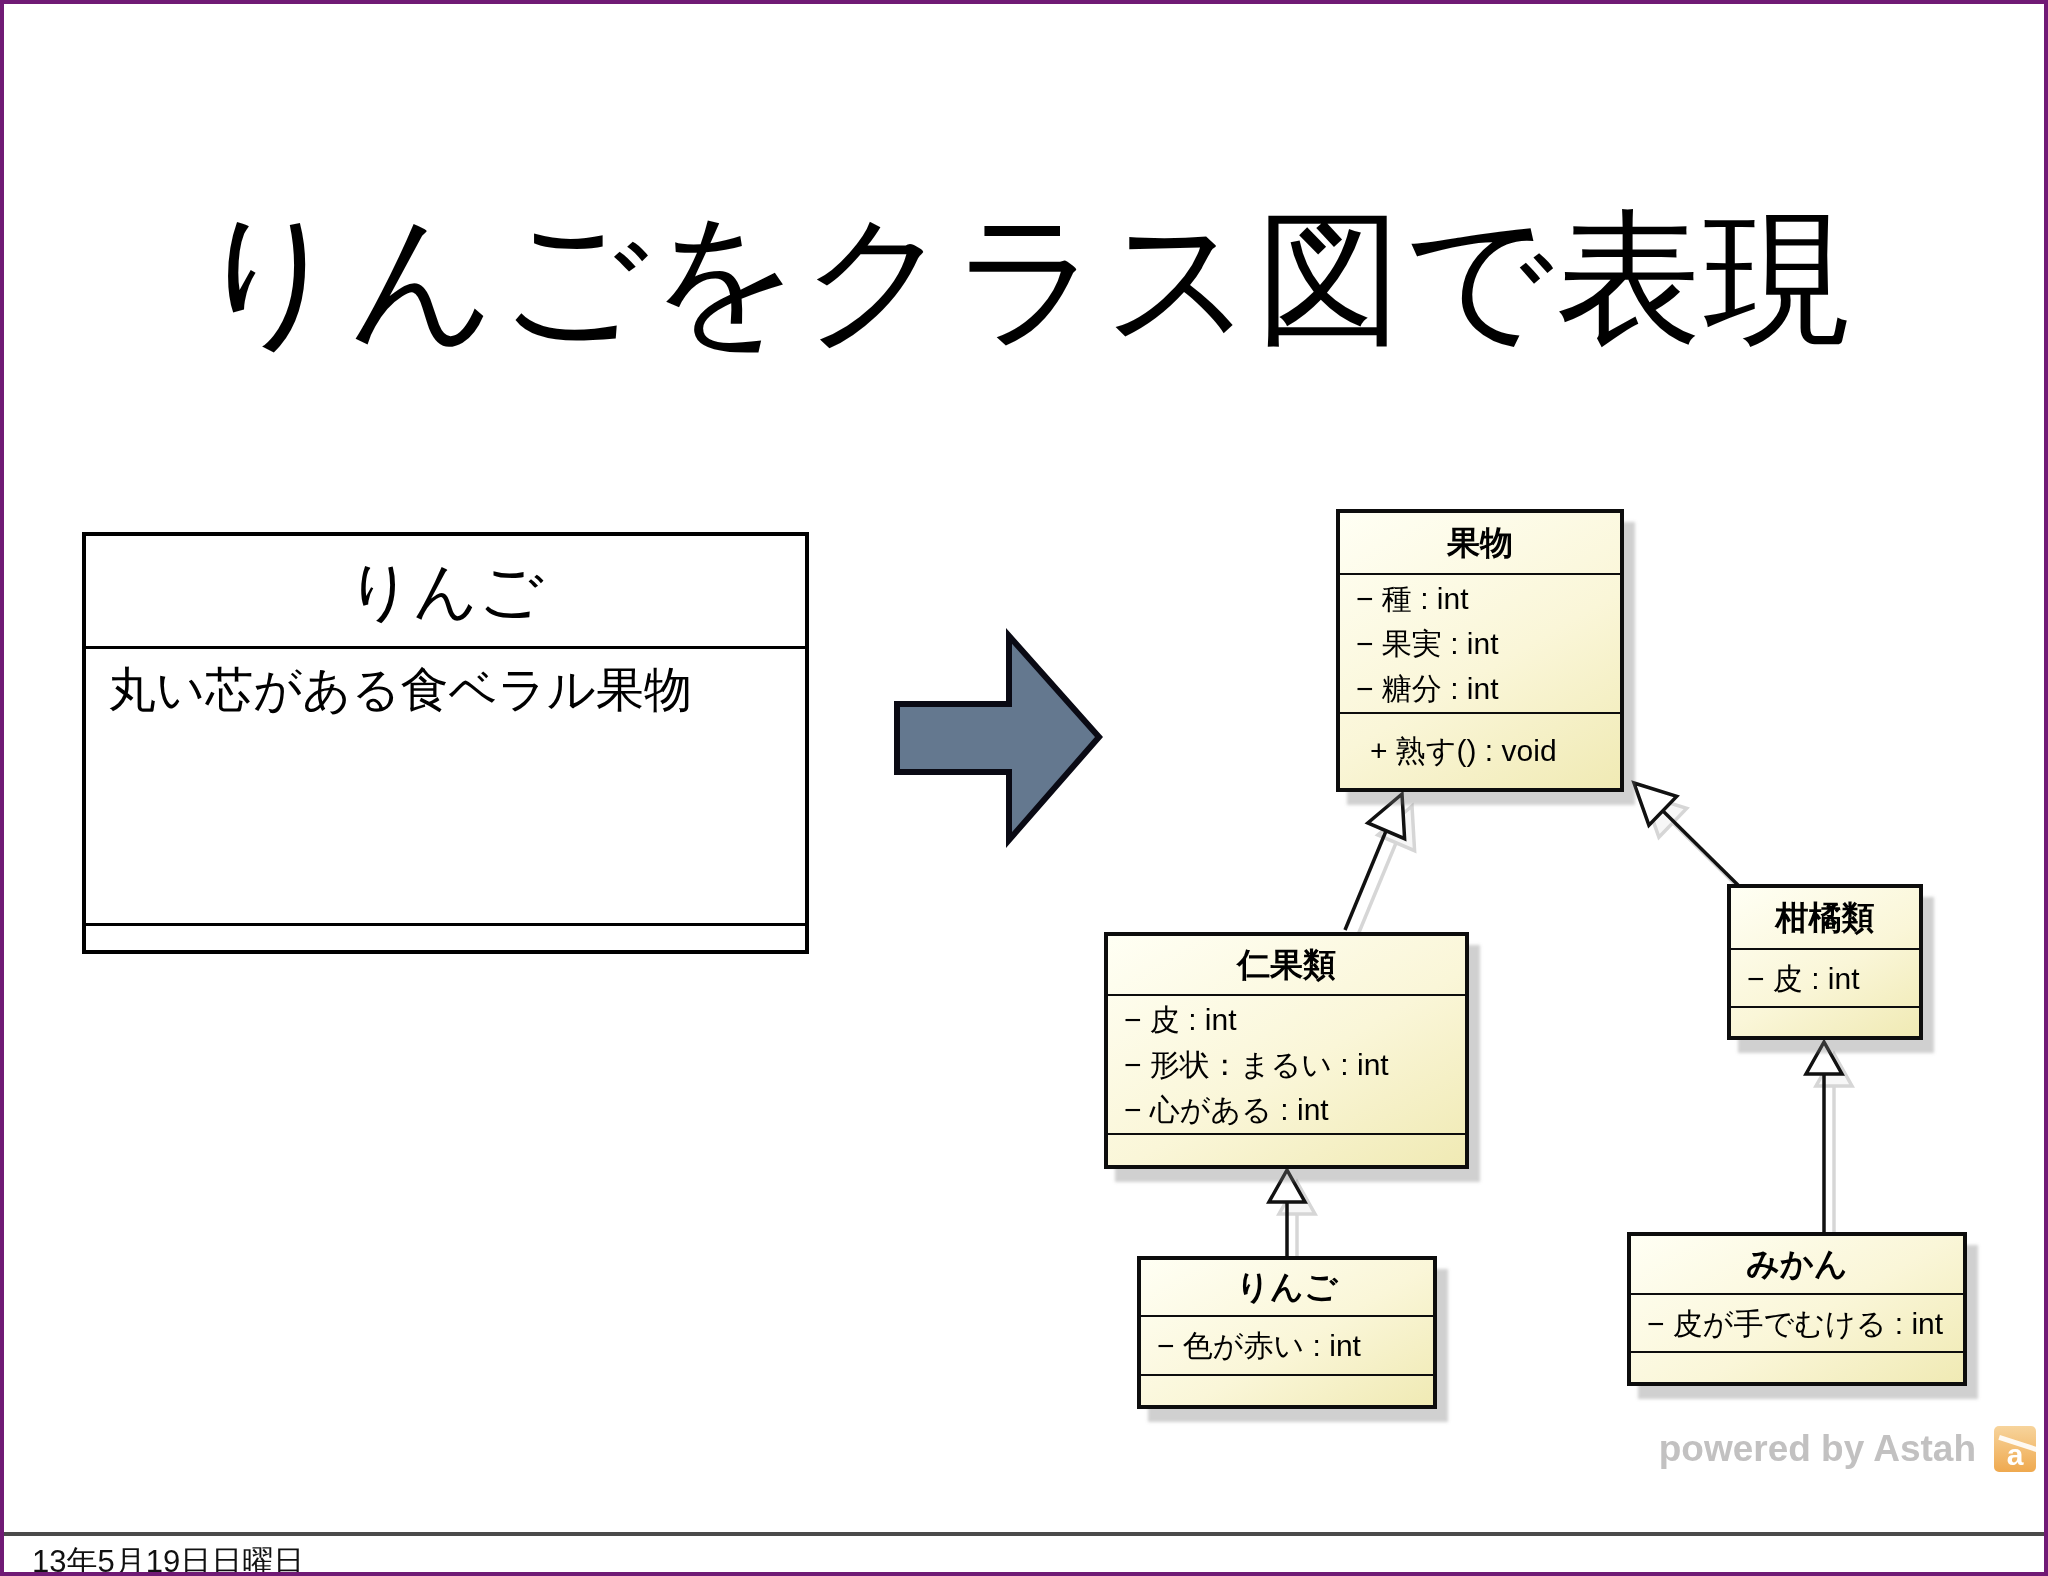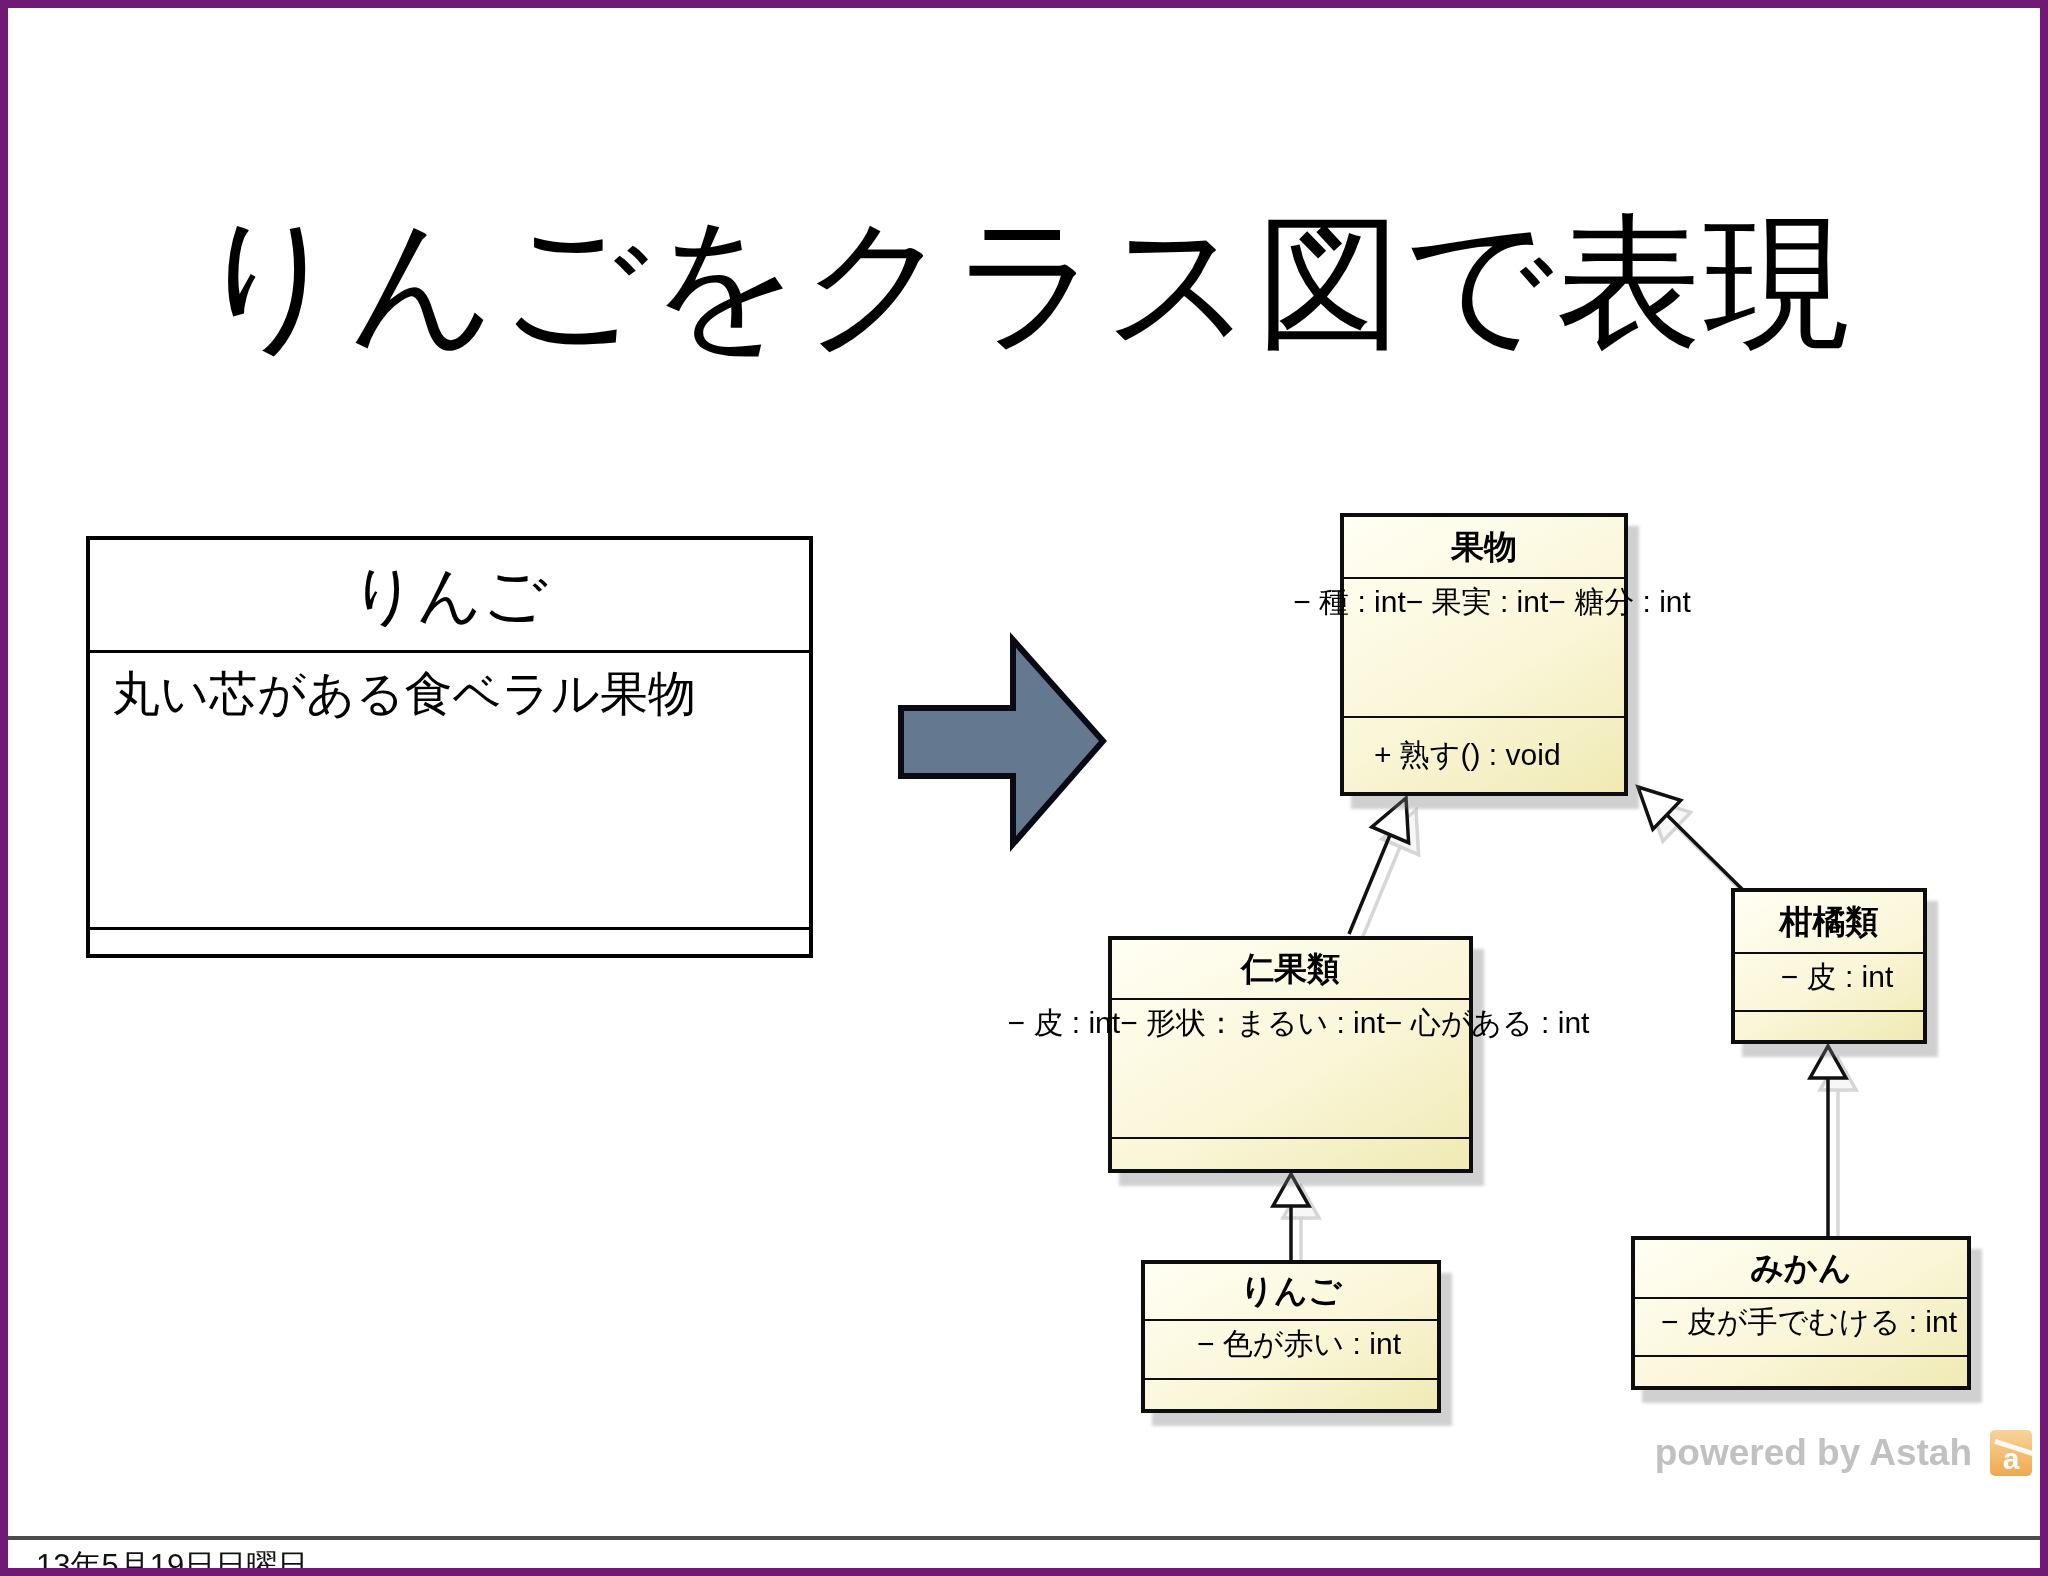--- a/index.html
+++ b/index.html
@@ -1,20 +1,20 @@
 <!DOCTYPE html>
 <html><head>
 <meta charset="utf-8">
 <style>
   html,body{margin:0;padding:0;background:#888;}
   .slide{
     position:relative;
     width:2048px;height:1576px;
     background:#ffffff;
-    border:8px solid #701a75;
+    border:4px solid #701a75;
     box-sizing:border-box;
     overflow:hidden;
     font-family:"Liberation Sans","DejaVu Sans",sans-serif;
     color:#000;
   }
   
   .title{
     position:absolute;top:80px;left:0;width:100%;
     text-align:center;
     font-size:146px;font-weight:400;letter-spacing:2px;
@@ -44,21 +44,21 @@
     border:4px solid #0d0d0d;box-sizing:border-box;
     background:linear-gradient(150deg,#fffff4 0%,#faf6d8 55%,#f0eab4 100%);
     box-shadow:11px 13px 3px rgba(120,120,120,0.35);
     display:flex;flex-direction:column;
   }
   .uc-name{
     border-bottom:2px solid #0d0d0d;
     display:flex;align-items:center;justify-content:center;
     font-weight:700;font-size:33px;flex:0 0 auto;
   }
-  .uc-attrs{flex:1 1 auto;display:flex;justify-content:center;padding-left:16px;}
+  .uc-attrs{flex:1 1 auto;display:flex;flex-direction:column;justify-content:center;padding-left:16px;}
   .uc-attr{font-size:30px;line-height:45px;white-space:nowrap;}
   .uc-ops{
     border-top:2px solid #0d0d0d;flex:0 0 auto;
     display:flex;align-items:center;padding-left:30px;
     font-size:30px;
   }
   .uc-footer{border-top:2px solid #0d0d0d;flex:0 0 auto;}
   
   #cls-fruit {left:1332px;top:505px;width:288px;height:283px;}
   #cls-fruit  .uc-name{height:60px;}

